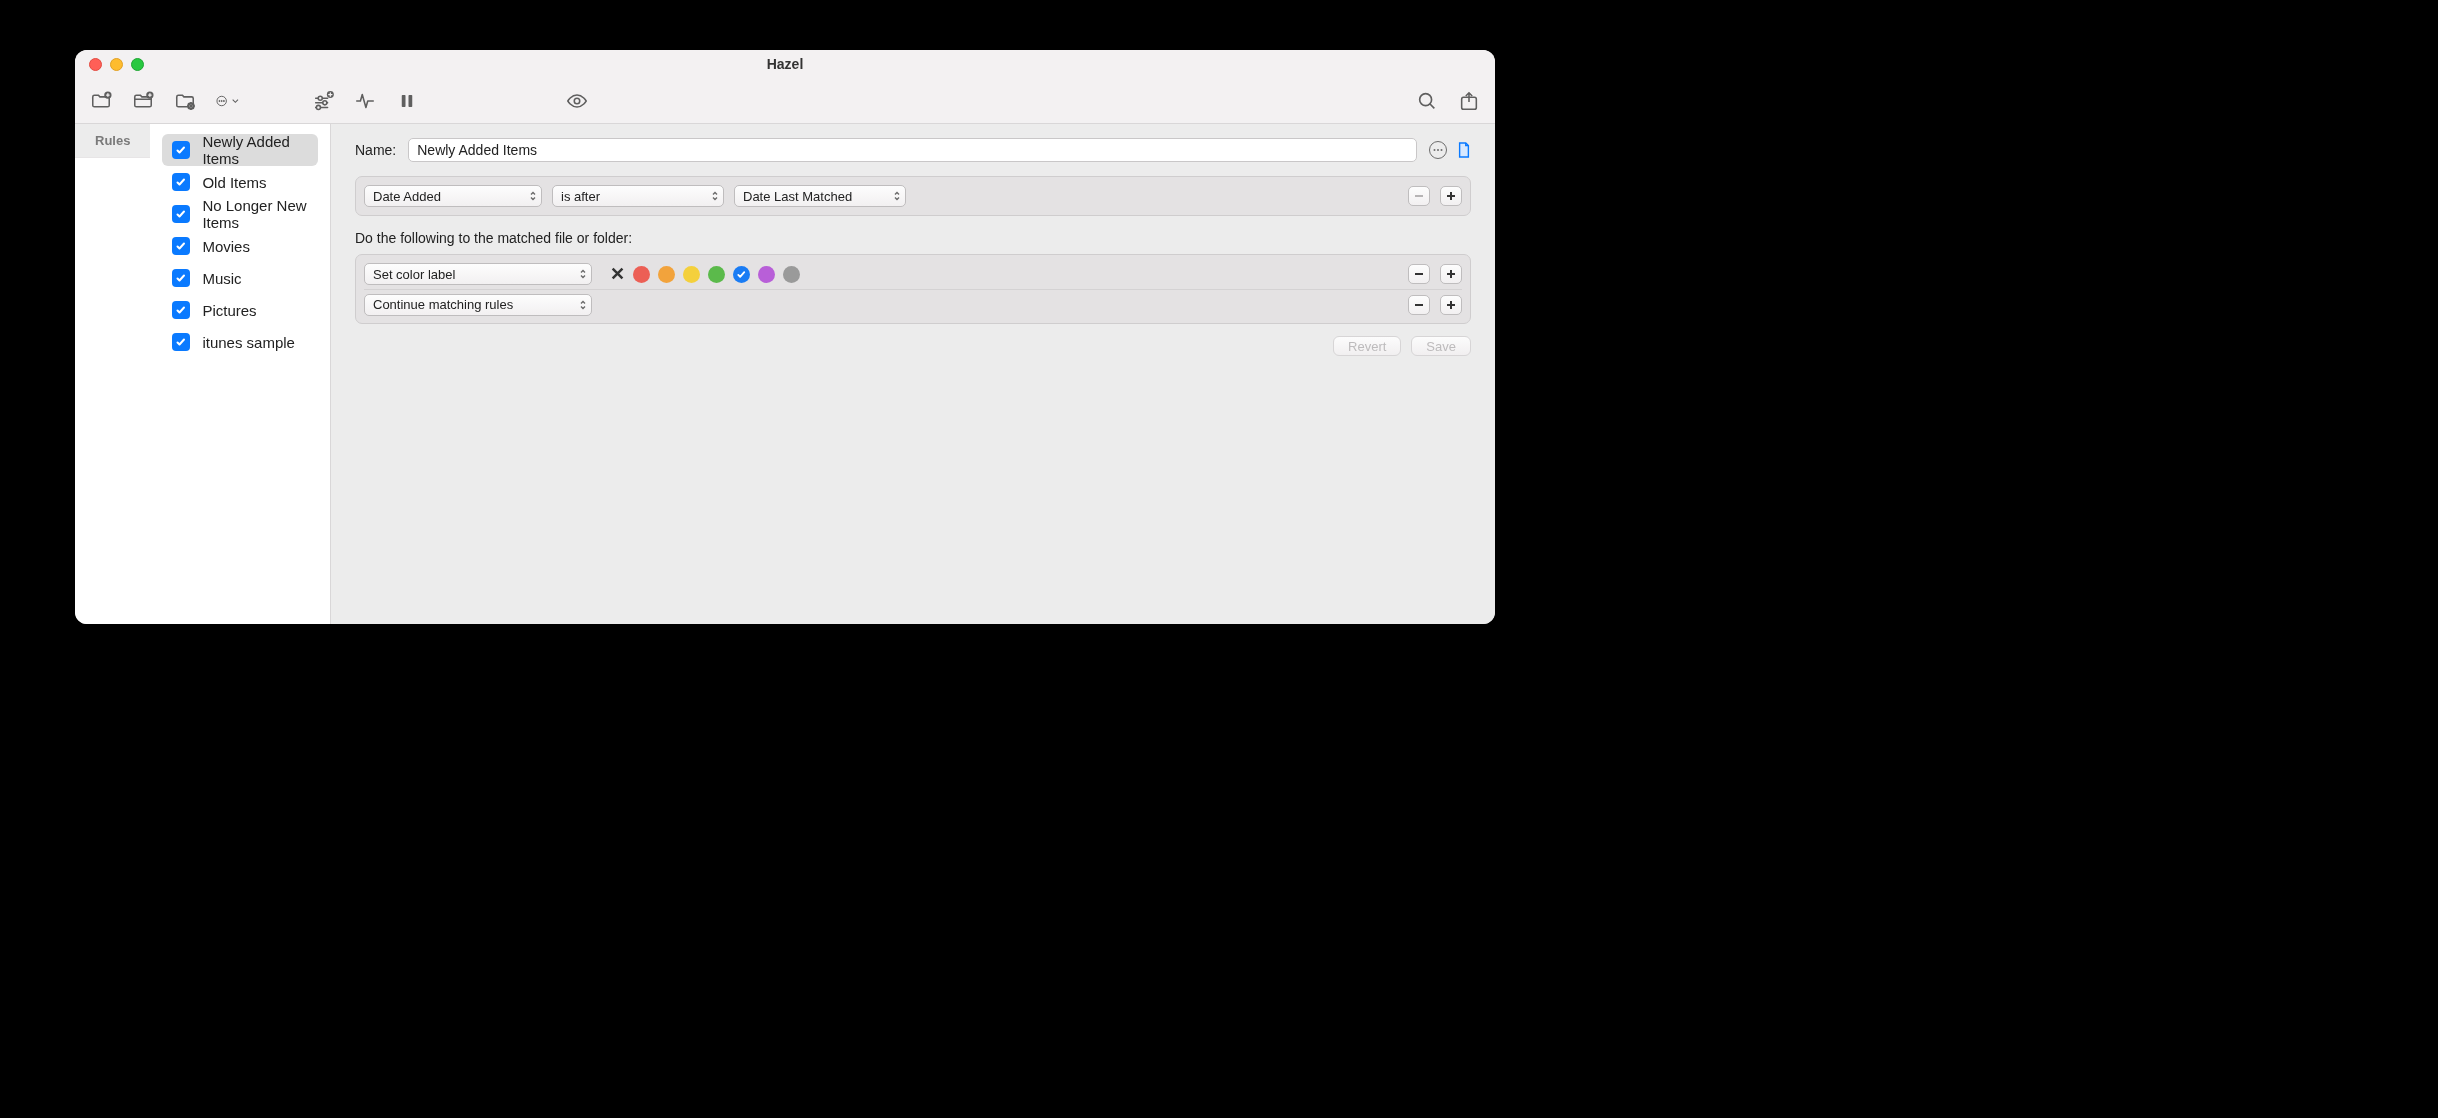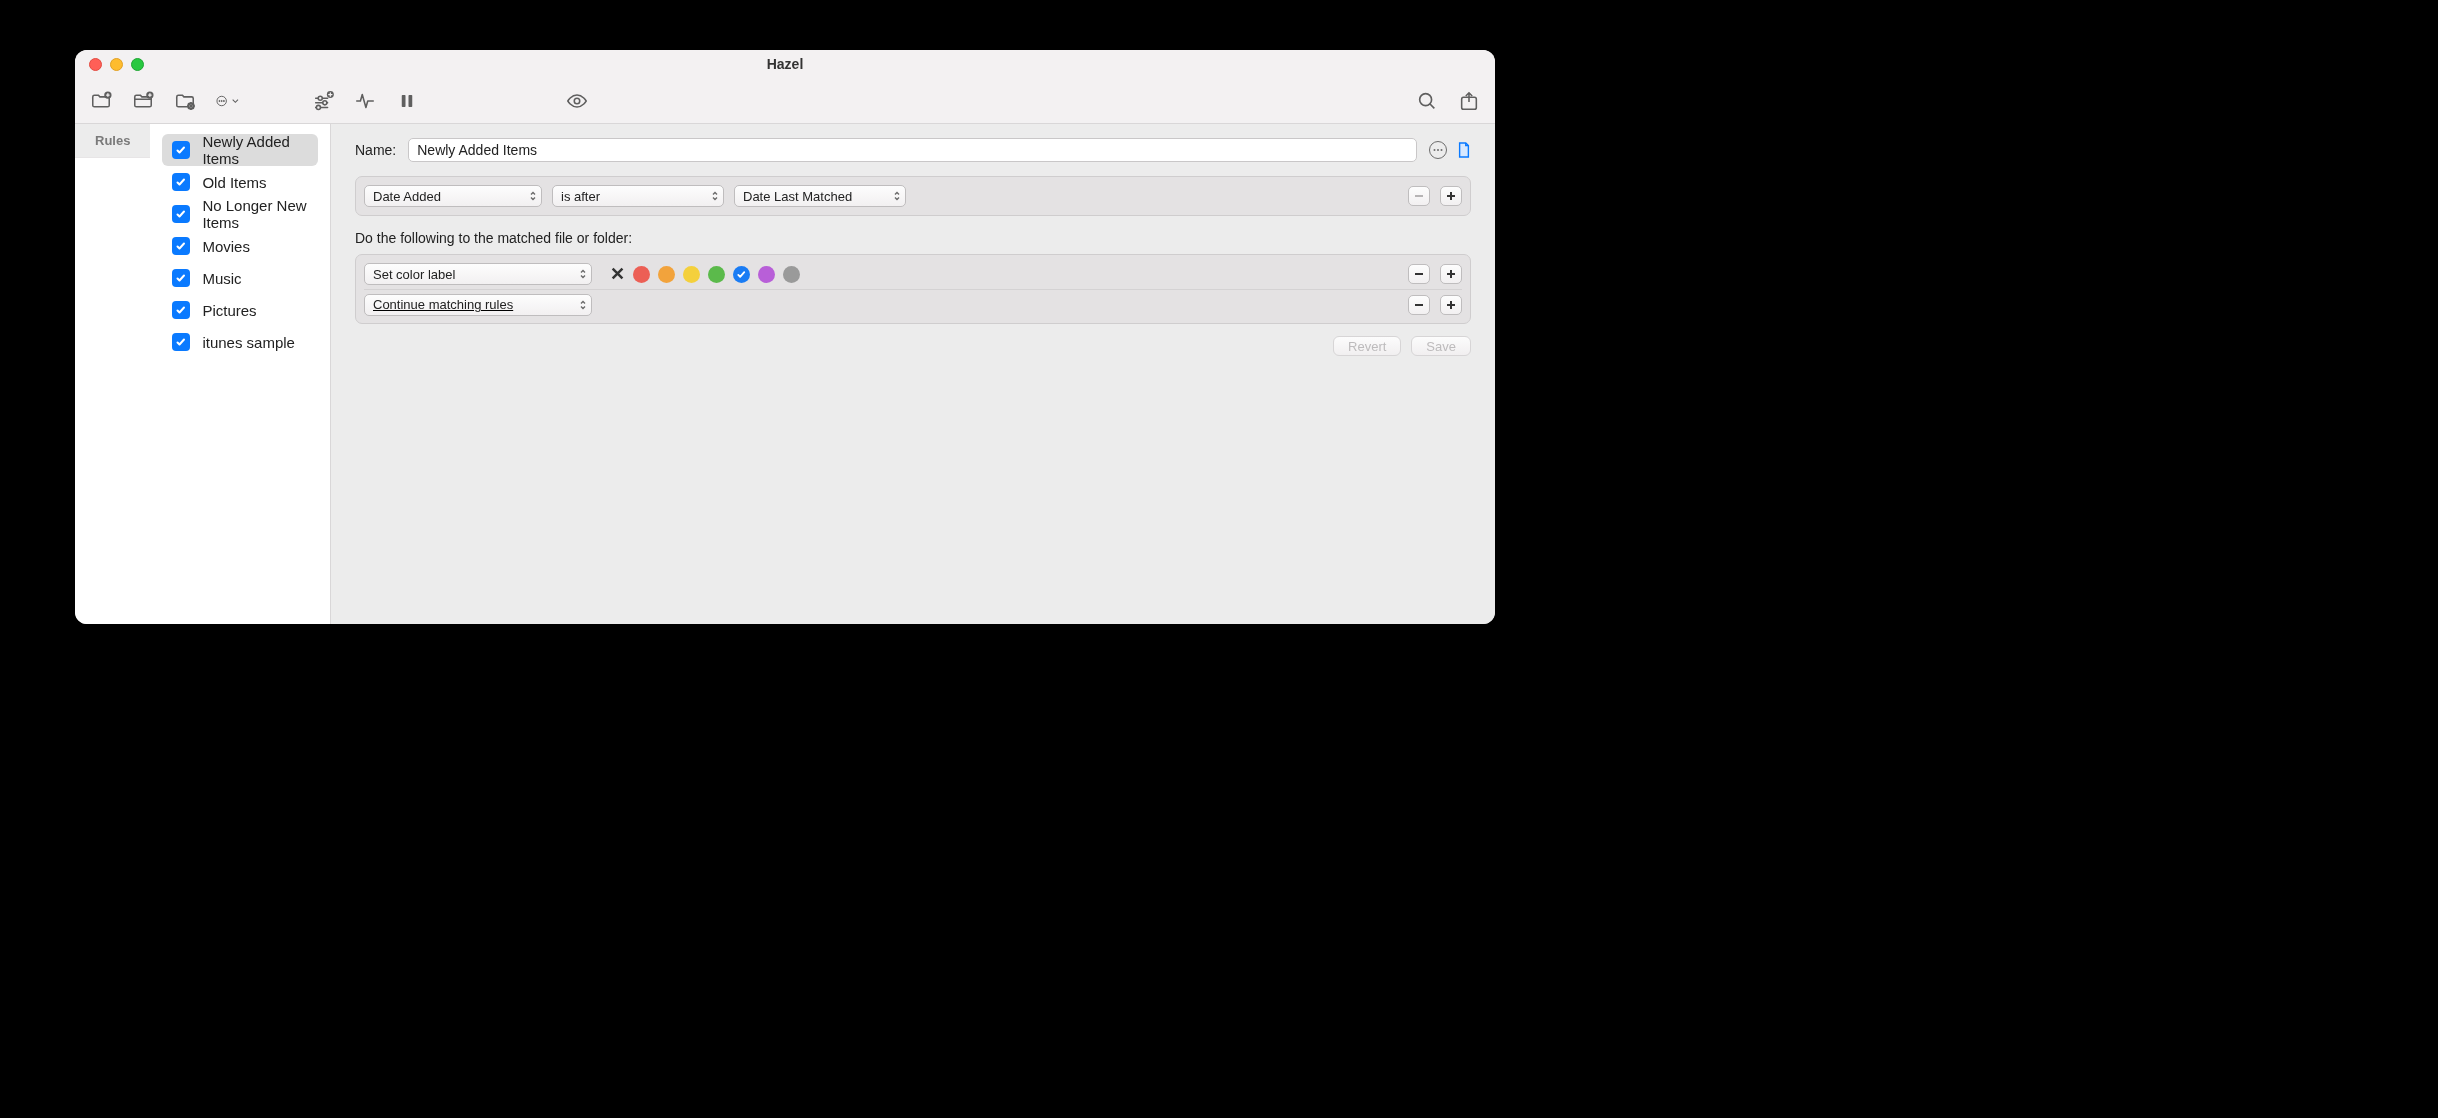--- a/index.html
+++ b/index.html
@@ -140,21 +140,21 @@
     display:flex;align-items:center;justify-content:center;cursor:pointer;
     color:#333;font-weight:700;
   }
   .pm-btn.disabled{color:#b6b4b5;}
   .do-label{font-size:14px;color:#222;margin-bottom:8px;}
   .action-box{
     border:1px solid #cfcdce;border-radius:7px;background:#e4e2e3;
     padding:4px 8px;margin-bottom:12px;
   }
   .action-row{height:30px;}
-  .action-row + .action-row{border-top:1px solid #d4d2d3;text-decoration:underline;}
+  .action-row + .action-row{border-top:1px solid #d4d2d3;}
   .color-dots{display:flex;gap:8px;align-items:center;margin-left:8px;}
   .xmark{font-size:18px;font-weight:700;color:#333;cursor:pointer;}
   .cdot{width:17px;height:17px;border-radius:50%;cursor:pointer;}
   .cdot-check{position:absolute;left:3px;top:3px;color:#fff;}
   .footer-btns{display:flex;justify-content:flex-end;gap:10px;}
   .btn{
     height:20px;padding:0 14px;border:1px solid #d7d5d6;border-radius:6px;
     background:linear-gradient(#fcfcfc,#f1eff0);font-size:13px;color:#bdbbbc;cursor:pointer;
   }
   svg{display:block;}

